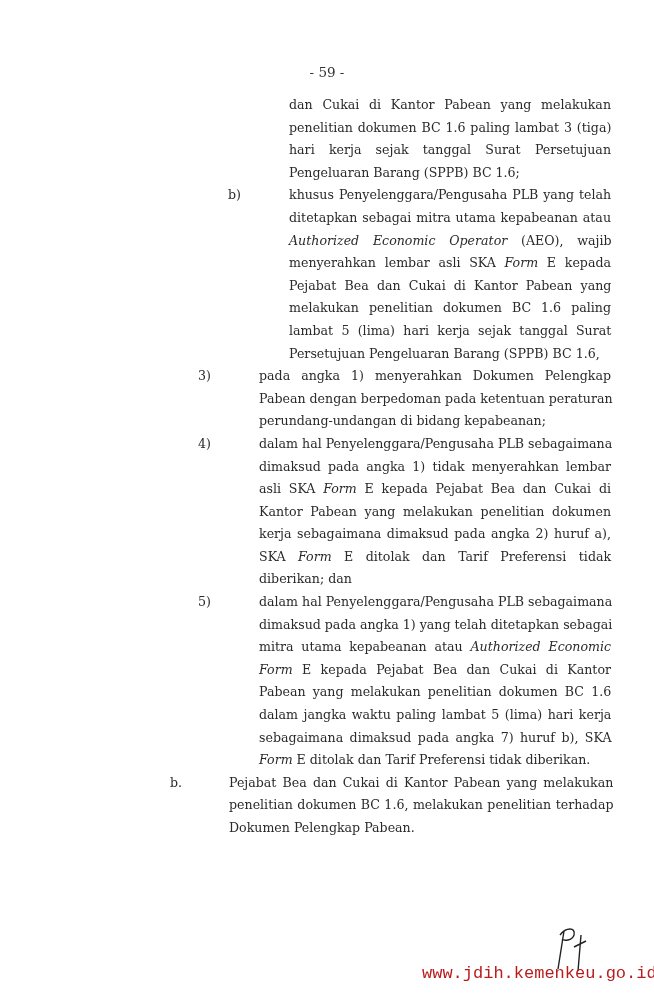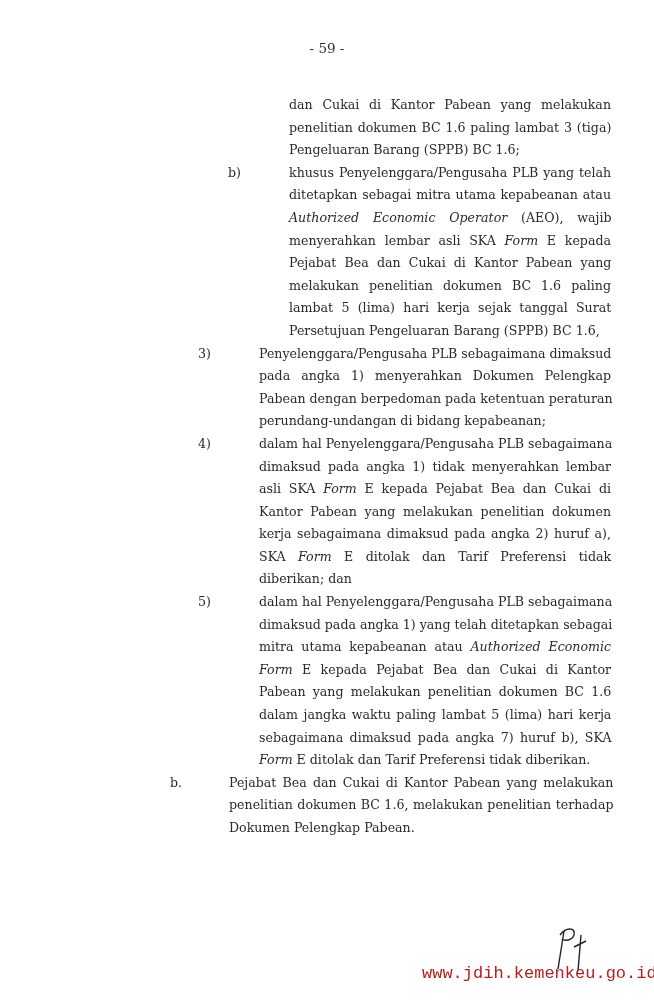--- a/index.html
+++ b/index.html
@@ -2,21 +2,21 @@
 <html><head>
 <meta charset="utf-8">
 <style>
   html, body { margin: 0; padding: 0; background: #ffffff; }
   body {
     width: 654px; height: 1000px; position: relative; overflow: hidden;
     font-family: "DejaVu Serif", "Liberation Serif", serif;
     color: #2a2a2a;
   }
   .page-number {
-    position: absolute; top: 40px; left: 0; width: 654px;
+    position: absolute; top: 64px; left: 0; width: 654px;
     text-align: center; font-size: 13.5px; color: #333;
   }
   .content {
     position: absolute; top: 94px; left: 0; width: 654px;
     font-size: 12.6px; line-height: 22.6px;
   }
   .item { position: relative; text-align: justify; text-align-last: left; padding-left: 31px; }
   .item .label { position: absolute; top: 0; }
   .item .body { display: block; }
   .lvl2 .body { margin-left: 258px; width: 322px; }
@@ -41,40 +41,40 @@
 </head>
 <body>
 
 <div class="page-number">- 59 -</div>
 
 <div class="content">
   <div class="item cont">
     <div class="body">
         <span class="line" style="display: block; word-spacing: 5.66667px;">dan Cukai di Kantor Pabean yang melakukan</span>
         <span class="line" style="display: block; word-spacing: 0.857143px;">penelitian dokumen BC 1.6 paling lambat 3 (tiga)</span>
+        <span class="line" style="display: block; word-spacing: 10.2px;">hari kerja sejak tanggal Surat Persetujuan</span>
         <span class="line last">Pengeluaran Barang (SPPB) BC 1.6;</span>
       </div>
   </div>
   <div class="item lvl2">
     <span class="label">b)</span>
     <div class="body">
         <span class="line" style="display: block; word-spacing: 1px;">khusus Penyelenggara/Pengusaha PLB yang telah</span>
         <span class="line" style="display: block; word-spacing: 0.8px;">ditetapkan sebagai mitra utama kepabeanan atau</span>
         <span class="line" style="display: block; word-spacing: 9.75px;"><em>Authorized Economic Operator</em> (AEO), wajib</span>
         <span class="line" style="display: block; word-spacing: 4.66667px;">menyerahkan lembar asli SKA <em>Form</em> E kepada</span>
         <span class="line" style="display: block; word-spacing: 4.14286px;">Pejabat Bea dan Cukai di Kantor Pabean yang</span>
         <span class="line" style="display: block; word-spacing: 6px;">melakukan penelitian dokumen BC 1.6 paling</span>
         <span class="line" style="display: block; word-spacing: 4.28571px;">lambat 5 (lima) hari kerja sejak tanggal Surat</span>
         <span class="line last">Persetujuan Pengeluaran Barang (SPPB) BC 1.6,</span>
       </div>
   </div>
   <div class="item lvl1">
     <span class="label">3)</span>
     <div class="body">
-        <span class="line" style="display: block;">Penyelenggara/Pengusaha PLB sebagaimana dimaksud</span>
         <span class="line" style="display: block; word-spacing: 7px;">pada angka 1) menyerahkan Dokumen Pelengkap</span>
         <span class="line" style="display: block;">Pabean dengan berpedoman pada ketentuan peraturan</span>
         <span class="line last">perundang-undangan di bidang kepabeanan;</span>
       </div>
   </div>
   <div class="item lvl1">
     <span class="label">4)</span>
     <div class="body">
         <span class="line" style="display: block;">dalam hal Penyelenggara/Pengusaha PLB sebagaimana</span>
         <span class="line" style="display: block; word-spacing: 3.16667px;">dimaksud pada angka 1) tidak menyerahkan lembar</span>

